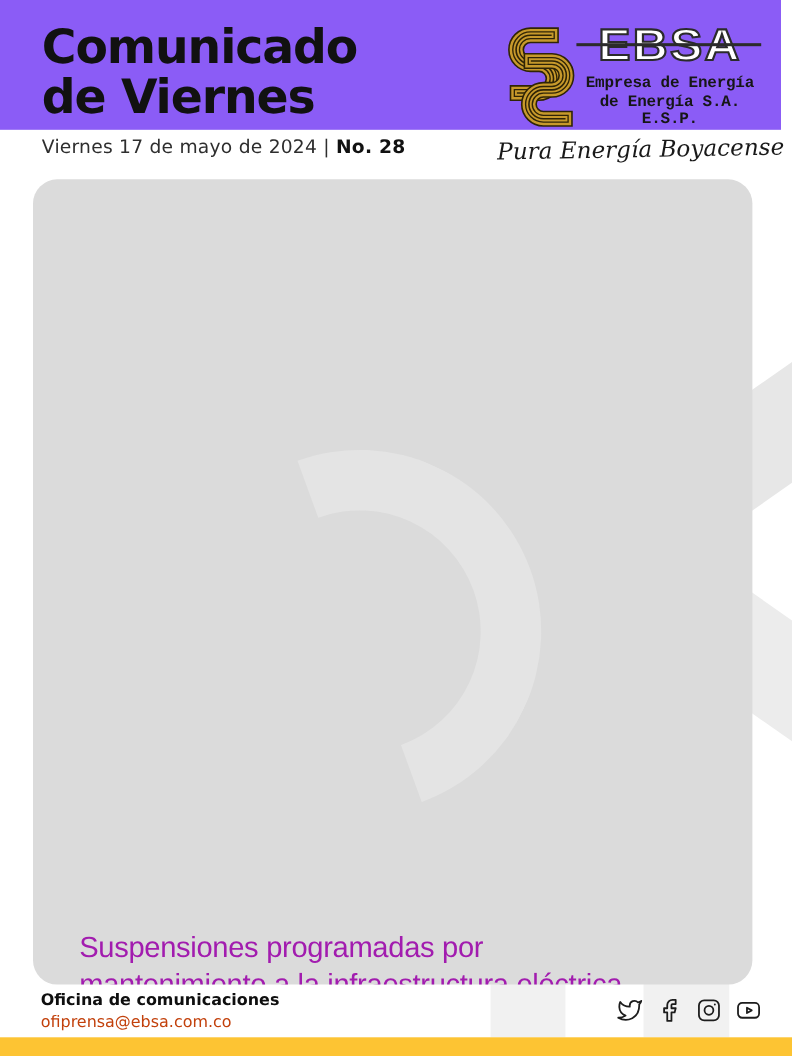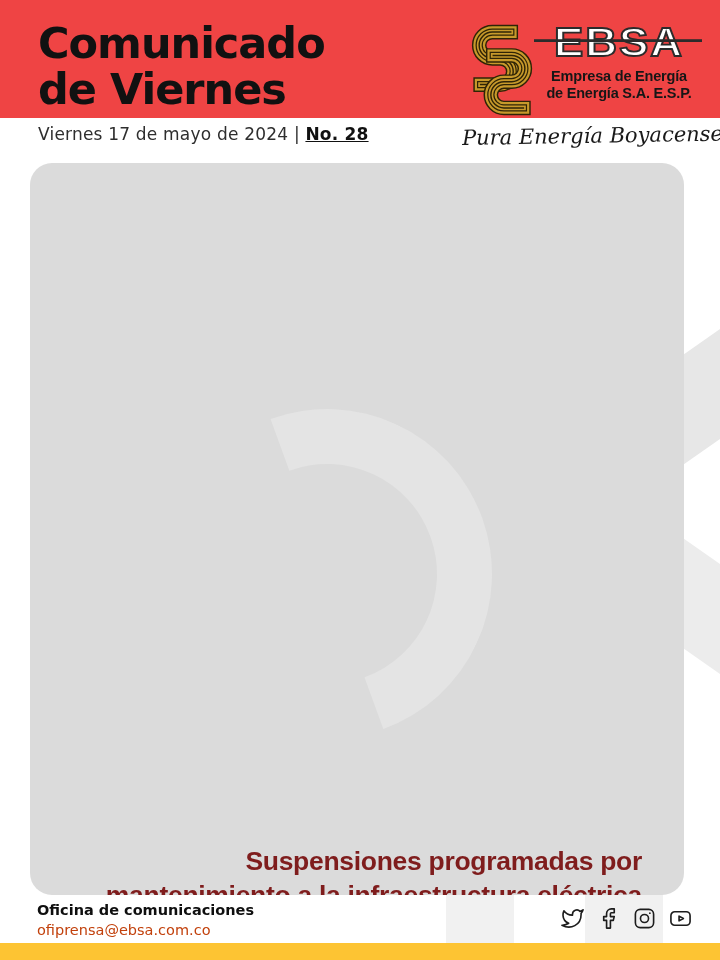--- a/index.html
+++ b/index.html
@@ -7,53 +7,53 @@
   body {
     position:relative;
     width:720px; height:960px;
     background:#ffffff;
     font-family:"DejaVu Sans","Liberation Sans",sans-serif;
     color:#1c1c1c;
     overflow:hidden;
   }
 
   
-  .masthead { position:absolute; top:0; left:0; right:0; height:118px; background:#ef4444; }
+  .masthead { position:absolute; top:0; left:0; right:10px; height:118px; background:#8b5cf6; }
   .masthead-title {
     position:absolute; top:20px; left:38px;
     font-family:"DejaVu Sans",sans-serif;
     font-weight:800; font-size:43px; line-height:1.07;
     letter-spacing:-1px; color:#111;
   }
   .masthead-date {
     position:absolute; top:124px; left:38px;
     font-size:17px; color:#2e2e2e; letter-spacing:0.2px;
   }
-  .masthead-date b { font-weight:800; color:#111;text-decoration:underline; }
+  .masthead-date b { font-weight:800; color:#111; }
 
   
   .logo { position:absolute; top:12px; right:20px; width:232px; height:140px; }
   .logo-knot { position:absolute; top:6px; left:0; }
   .logo-right { position:absolute; top:8px; left:72px; width:158px; text-align:center; }
   .logo-ebsa {
     position:relative;
     font-family:"Liberation Sans",sans-serif;
     font-weight:700; font-size:44px; line-height:1;
     color:#ffffff;
     -webkit-text-stroke:2px #2b2b2b;
     letter-spacing:2px;
     transform:scaleY(0.92);
   }
   .logo-strike {
     position:absolute; left:-6px; right:-4px; top:19px; height:3px;
     background:#2b2b2b;
   }
   .logo-sub {
     margin-top:4px;
-    font-family:Liberation Sans, sans-serif;
+    font-family:Liberation Mono, monospace;
     font-weight:700; font-size:14.5px; line-height:1.15; color:#161616;
     letter-spacing:-0.2px;
   }
   .logo-script {
     position:absolute; left:-6px; right:0; top:112px;
     font-family:"DejaVu Serif","Liberation Serif",serif;
     font-style:italic; font-size:21px; color:#191919;
     white-space:nowrap; text-align:center;
     transform:rotate(-1deg);
   }
@@ -74,24 +74,24 @@
   .card-wm { position:absolute; right:-90px; top:230px; width:330px; height:330px;
     border:55px solid #e4e4e4; border-radius:50%; transform:rotate(25deg);
     border-left-color:transparent; border-bottom-color:transparent; z-index:0; }
   .card-wm2 { position:absolute; right:-120px; top:430px; width:330px; height:330px;
     border:55px solid #e2e2e2; border-radius:50%; transform:rotate(65deg);
     border-left-color:transparent; border-bottom-color:transparent; z-index:0; }
   .card > * { position:relative; z-index:1; }
 
   .card-title {
     margin-top:6px;
-    text-align:right;
+    text-align:left;
     font-family:"Liberation Sans",sans-serif;
-    font-weight:700; font-size:26.5px; line-height:1.28;
-    color:#7f1d1d; letter-spacing:-0.3px;
+    font-weight:400; font-size:26.5px; line-height:1.28;
+    color:#a21caf; letter-spacing:-0.3px;
   }
 
   
   .footer { position:absolute; left:0; right:0; bottom:0; height:66px; background:#fff; }
   .stripe { position:absolute; top:0; bottom:17px; background:#f1f1f1; }
   .stripe.s1 { left:446px; width:68px; }
   .stripe.s2 { left:585px; width:78px; }
   .footer-office {
     position:absolute; left:37px; top:8px;
     font-family:"DejaVu Sans",sans-serif;

